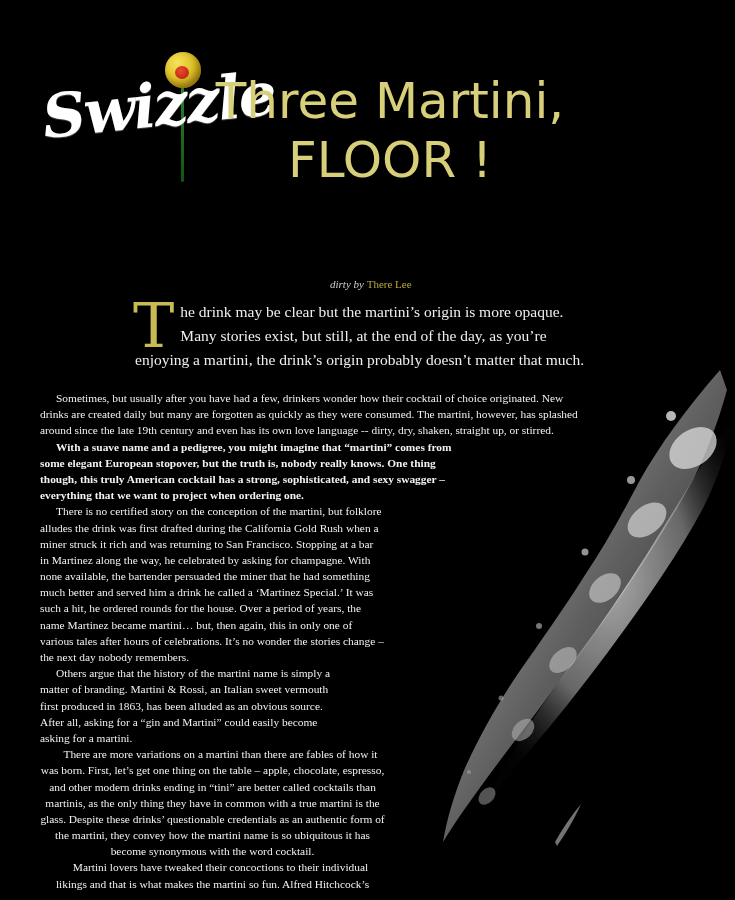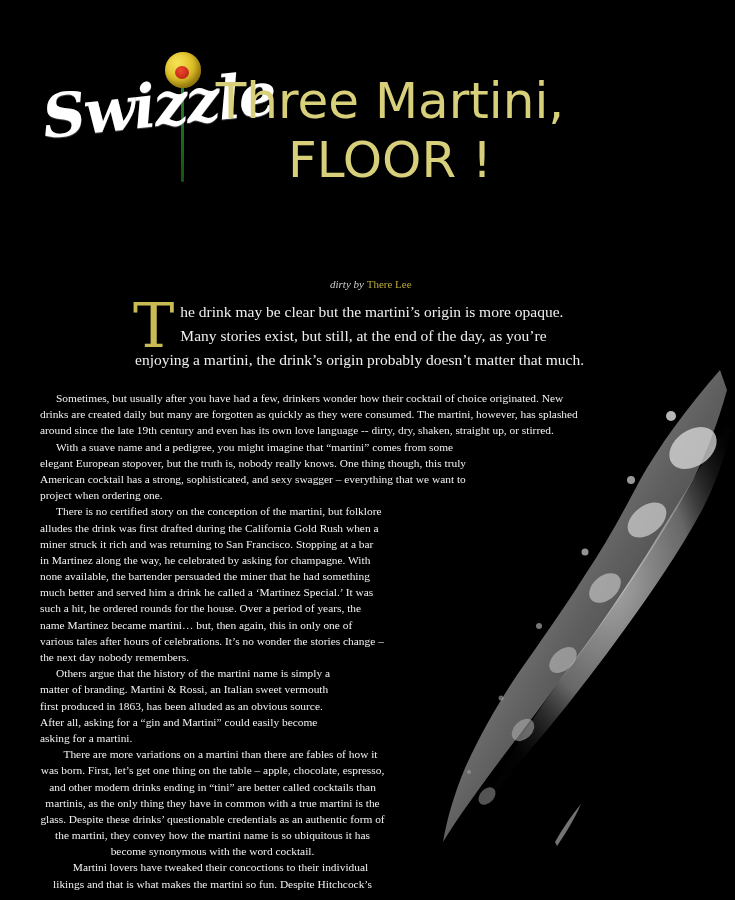--- a/index.html
+++ b/index.html
@@ -121,21 +121,21 @@
     left: 40px;
     top: 390px;
     width: 540px;
     font-size: 11.4px;
     line-height: 1.42;
     color: #f2f2f2;
     text-align: left;
   }
   .body-col p { margin: 0 15px 0 0; text-indent: 16px; }
   .body-col p.w1 { width: 540px; }
-  .body-col p.w2 { width: 430px; }
+  .body-col p.w2 { width: 430px; font-weight: bold; }
   .body-col p.w3 { width: 345px; }
   .body-col p.w4 { width: 300px; }
   .body-col p.w5 { width: 345px; text-align: center; }
 
   
   .splash {
     position: absolute;
     right: 0;
     top: 330px;
     width: 300px;
@@ -203,16 +203,16 @@
       </g>
     </svg>
   </div>
 
   <div class="body-col">
     <p class="w1">Sometimes, but usually after you have had a few, drinkers wonder how their cocktail of choice originated. New drinks are created daily but many are forgotten as quickly as they were consumed. The martini, however, has splashed around since the late 19th century and even has its own love language -- dirty, dry, shaken, straight up, or stirred.</p>
     <p class="w2">With a suave name and a pedigree, you might imagine that “martini” comes from some elegant European stopover, but the truth is, nobody really knows. One thing though, this truly American cocktail has a strong, sophisticated, and sexy swagger – everything that we want to project when ordering one.</p>
     <p class="w3">There is no certified story on the conception of the martini, but folklore alludes the drink was first drafted during the California Gold Rush when a miner struck it rich and was returning to San Francisco. Stopping at a bar in Martinez along the way, he celebrated by asking for champagne. With none available, the bartender persuaded the miner that he had something much better and served him a drink he called a ‘Martinez Special.’ It was such a hit, he ordered rounds for the house. Over a period of years, the name Martinez became martini… but, then again, this in only one of various tales after hours of celebrations. It’s no wonder the stories change – the next day nobody remembers.</p>
     <p class="w4">Others argue that the history of the martini name is simply a matter of branding. Martini &amp; Rossi, an Italian sweet vermouth first produced in 1863, has been alluded as an obvious source. After all, asking for a “gin and Martini” could easily become asking for a martini.</p>
     <p class="w5">There are more variations on a martini than there are fables of how it was born.  First, let’s get one thing on the table – apple, chocolate, espresso, and other modern drinks ending in “tini” are better called cocktails than martinis, as the only thing they have in common with a true martini is the glass. Despite these drinks’ questionable credentials as an authentic form of the martini, they convey how the martini name is so ubiquitous it has become synonymous with the word cocktail.</p>
-    <p class="w5">Martini lovers have tweaked their concoctions to their individual likings and that is what makes the martini so fun. Despite Hitchcock’s</p>
+    <p class="w5">Martini lovers have tweaked their concoctions to their individual likings and that is what makes the martini so fun. Alfred Hitchcock’s</p>
   </div>
 
 </div>
 
 </body></html>

